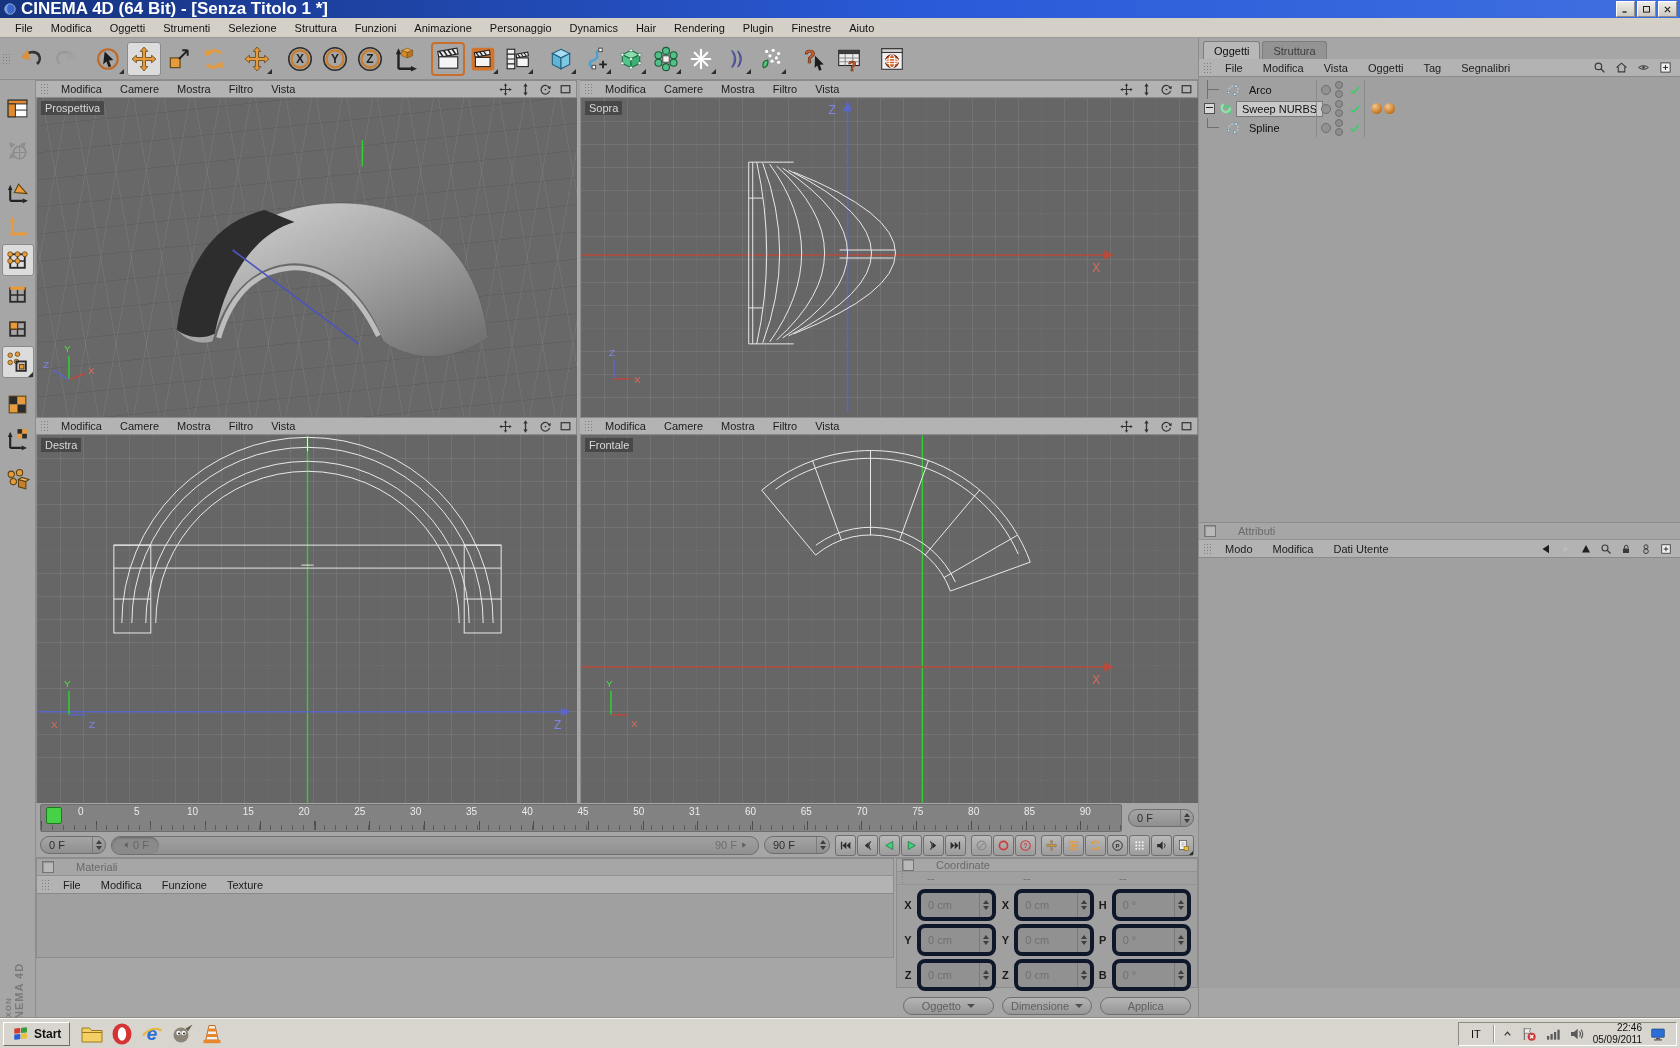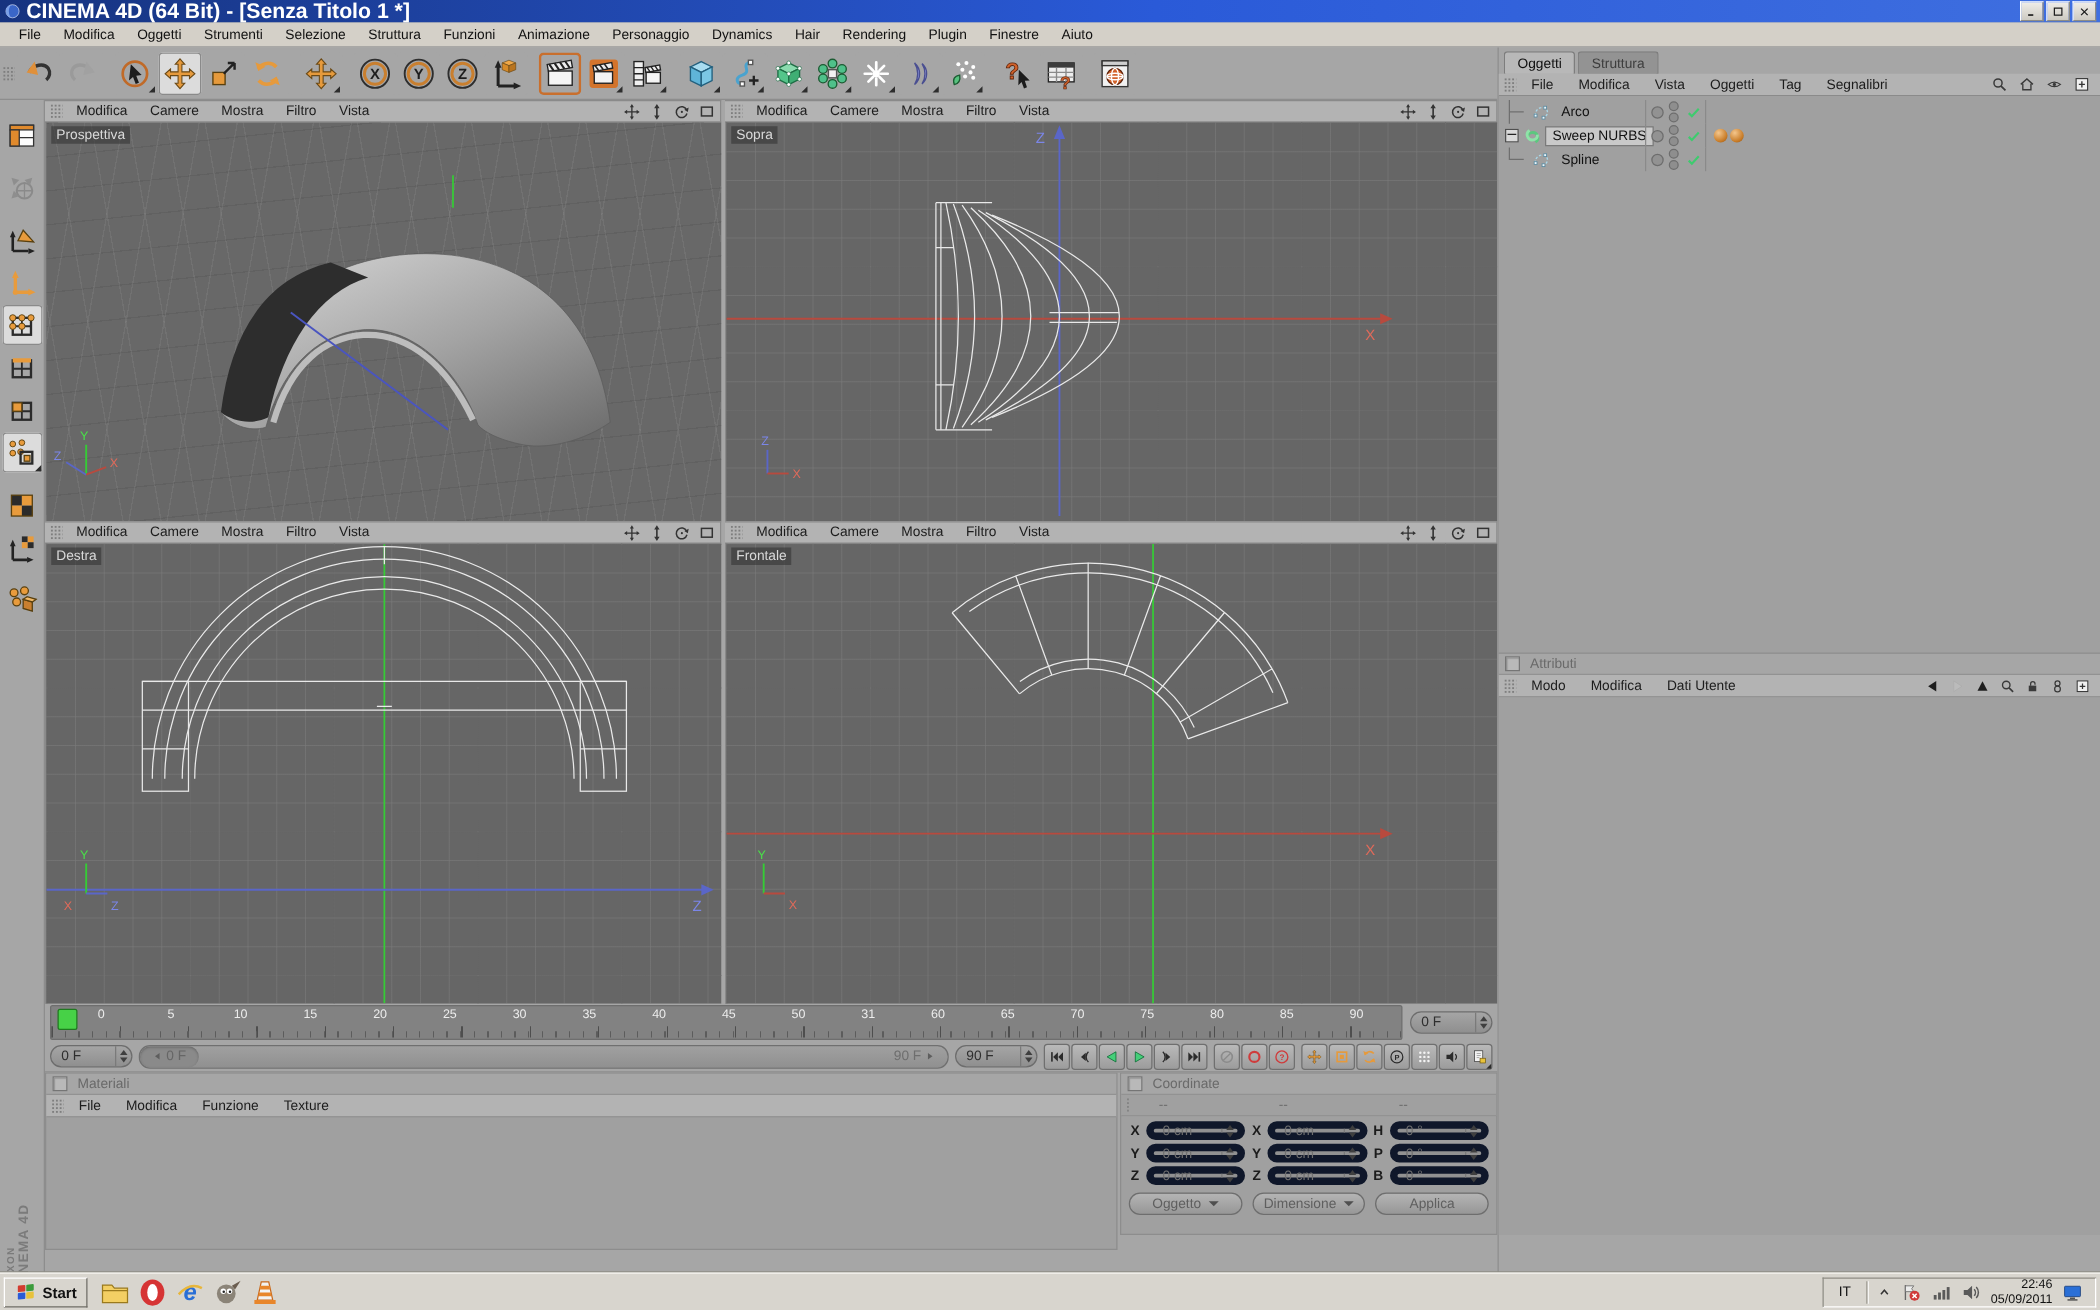--- a/index.html
+++ b/index.html
@@ -102,35 +102,35 @@
   .sl-left svg,.sl-right svg{width:8px;height:8px;}
   .sl-right{margin-left:auto;display:flex;align-items:center;gap:3px;padding-right:10px;color:#6e6e6e;}
   .tbtns{display:flex;gap:1px;}
   .tbtn{width:19px;height:19px;border:1px solid #6f6f6f;border-radius:3px;background:linear-gradient(#b9b9b9,#9c9c9c);
     display:flex;align-items:center;justify-content:center;position:relative;}
   .tbtn svg{width:13px;height:13px;}
   .tbtn.flyout::after{content:"";position:absolute;right:0;bottom:0;border-left:4px solid transparent;border-bottom:4px solid #2d2d2d;}
 
   
   .panel{position:absolute;background:#a0a0a0;border:1px solid #8d8d8d;box-sizing:border-box;}
-  .ptitle{height:16px;background:#a6a6a6;border-bottom:1px solid #929292;display:flex;align-items:center;gap:8px;padding:0 5px;color:#6a6a6a;}
+  .ptitle{height:16px;background:#a6a6a6;border-bottom:1px solid #929292;display:flex;align-items:center;gap:22px;padding:0 5px;color:#6a6a6a;}
   .chk{width:10px;height:10px;background:#b9b9b9;border:1px solid #757575;box-shadow:inset 1px 1px 1px rgba(0,0,0,.2);}
   .pmenu{height:18px;background:#b3b3b3;border-bottom:1px solid #8a8a8a;display:flex;align-items:center;padding:0 4px;box-sizing:border-box;}
   .pmenu .vmi{padding:0 10px;color:#1c1c1c;}
   .grip{width:10px;height:12px;margin-right:2px;background-image:radial-gradient(circle,#7e7e7e 32%,transparent 36%);background-size:3px 3px;}
   .pbody{flex:1;}
 
-  #materials{left:36px;top:858px;width:858px;height:142px;}
+  #materials{left:36px;top:858px;width:858px;height:100px;}
   #coords{left:896px;top:858px;width:302px;height:130px;display:flex;flex-direction:column;}
   .cheads{display:flex;gap:0;align-items:center;height:16px;background:#a0a0a0;border-bottom:1px solid #929292;padding:0 4px;color:#6e6e6e;}
   .cheads .h{width:96px;text-align:left;padding-left:22px;box-sizing:border-box;}
   .cgrid{padding:4px 6px 2px 6px;display:flex;flex-direction:column;gap:3px;}
   .crow{display:flex;gap:4px;align-items:center;}
   .cl{width:10px;font-weight:bold;color:#1c1c1c;text-align:center;}
-  .cfield{flex:1;height:15px;background:#919191;border:6px solid #0f172a;border-radius:8px;
+  .cfield{flex:1;height:32px;background:#919191;border:4px solid #0f172a;border-radius:8px;
     display:flex;align-items:center;padding-left:7px;box-sizing:border-box;color:#707070;}
   .cfield .fval{flex:1;}
   .cbtns{display:flex;gap:8px;padding:4px 6px;}
   .cbtn{flex:1;height:16px;border-radius:9px;border:1px solid #6e6e6e;background:linear-gradient(#b4b4b4,#979797);
     color:#5f5f5f;display:flex;align-items:center;justify-content:center;gap:6px;}
   .cbtn.drop::after{content:"";border:4px solid transparent;border-top-color:#4f4f4f;margin-top:4px;}
 
   
   #statusbar{position:absolute;left:36px;top:988px;width:1162px;height:30px;background:#b2b2b2;
     border-top:1px solid #8b8b8b;display:flex;align-items:center;padding-left:24px;box-sizing:border-box;color:#1c1c1c;}

